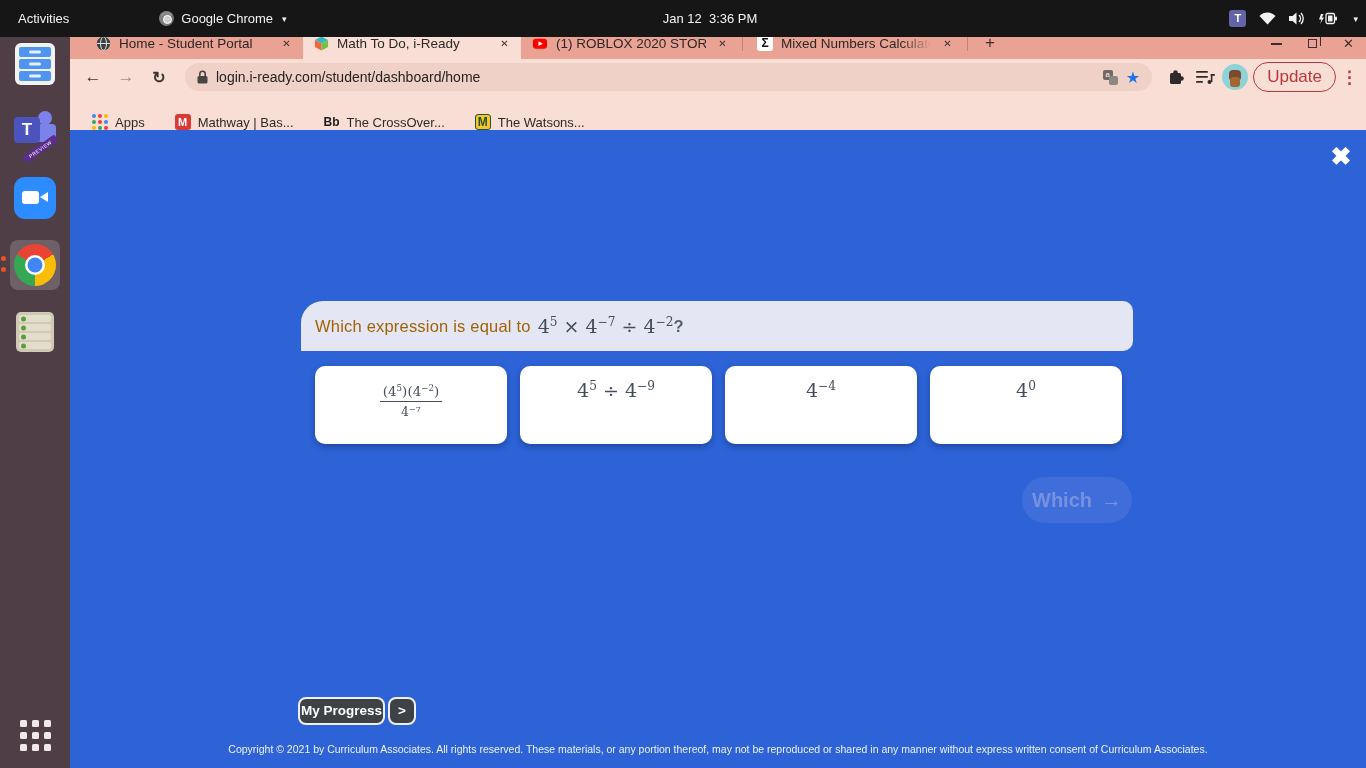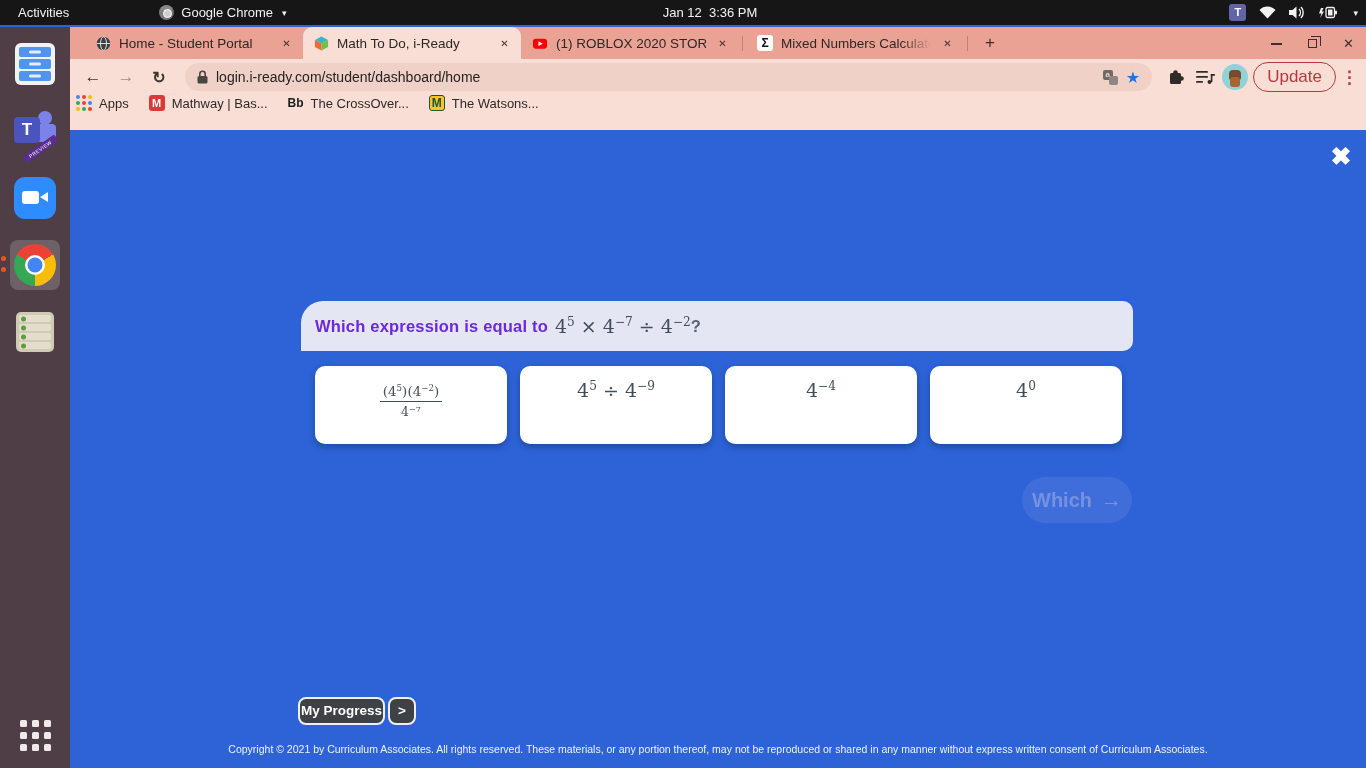--- a/index.html
+++ b/index.html
@@ -1,20 +1,20 @@
 <!DOCTYPE html>
 <html><head>
 <meta charset="utf-8">
 <style>
   * { margin:0; padding:0; box-sizing:border-box; }
   html,body { width:1366px; height:768px; overflow:hidden; }
   .screen { position:relative; width:1366px; height:768px; font-family:"Liberation Sans",sans-serif; background:#2d63d7; }
 
   
-  .topbar { position:absolute; top:0; left:0; width:1366px; height:25px; background:#161616; color:#f2f2f2; font-size:13px; display:flex; align-items:center; z-index:50; }
+  .topbar { position:absolute; top:0; left:0; width:1366px; height:37px; background:#161616; color:#f2f2f2; font-size:13px; display:flex; align-items:center; z-index:50; }
   .tb-activities { padding:0 18px; height:100%; display:flex; align-items:center; }
   .tb-appmenu { display:flex; align-items:center; gap:7px; margin-left:72px; }
   .tb-chrome-mini { width:15px; height:15px; border-radius:50%; background:conic-gradient(from -60deg,#8a8a8a 0 120deg,#6f6f6f 0 240deg,#7d7d7d 0 360deg); position:relative; }
   .tb-chrome-mini::after { content:""; position:absolute; left:4px; top:4px; width:7px; height:7px; border-radius:50%; background:#cfcfcf; border:1px solid #fff; }
   .tb-caret { font-size:9px; margin-left:2px; }
   .tb-clock { position:absolute; left:640px; width:140px; text-align:center; white-space:pre; }
   .tb-status { position:absolute; right:8px; display:flex; align-items:center; gap:13px; height:100%; }
   .teams-ic { width:17px; height:17px; background:#6264a7; border-radius:3px; color:#fff; font-size:11px; font-weight:bold; text-align:center; line-height:17px; }
   .tb-svg { display:block; }
 
@@ -71,35 +71,35 @@
   .translate-ic .b1 { position:absolute; left:0; top:0; width:10px; height:10px; background:#6f6a67; border-radius:2px; color:#efd1c8; font-size:8px; line-height:10px; text-align:center; font-weight:bold; }
   .translate-ic .b2 { position:absolute; right:0; bottom:0; width:9px; height:9px; background:#8d8683; border-radius:2px; }
   .star-ic { color:#1a73e8; font-size:16px; flex:none; }
   .puzzle-ic, .playlist-ic { flex:none; display:flex; align-items:center; justify-content:center; width:24px; height:24px; }
   .avatar { width:26px; height:26px; border-radius:50%; background:#8fd3d8; position:relative; overflow:hidden; flex:none; }
   .avatar::before { content:""; position:absolute; left:7px; top:6px; width:12px; height:10px; background:#7a4a2e; border-radius:4px 4px 2px 2px; }
   .avatar::after { content:""; position:absolute; left:8px; top:13px; width:10px; height:10px; background:#a4672f; border-radius:3px; }
   .update-btn { border:1.5px solid #b8383d; color:#b8383d; border-radius:16px; padding:4px 13px; font-size:17px; flex:none; background:transparent; }
   .dots-ic { color:#b8383d; font-size:17px; font-weight:bold; width:16px; text-align:center; flex:none; }
 
-  .bookmarks { height:35px; background:#f8ded4; display:flex; align-items:flex-start; padding-left:6px; gap:7px; font-size:13px; color:#2e2a28; }
+  .bookmarks { height:35px; background:#f8ded4; display:flex; align-items:flex-end; padding-left:22px; gap:17px; font-size:13px; color:#2e2a28; }
   .bm { display:flex; align-items:center; gap:7px; padding-right:13px; }
   .bm-grid { display:grid; grid-template-columns:repeat(3,4px); grid-template-rows:repeat(3,4px); gap:2px; }
   .bm-grid span { width:4px; height:4px; border-radius:50%; }
   .fav { width:16px; height:16px; border-radius:3px; font-weight:bold; text-align:center; line-height:16px; flex:none; }
   .fav.mathway { background:#d93a35; color:#fff; font-size:11px; }
   .fav.bb { background:transparent; color:#1d1d1d; font-size:12px; font-weight:bold; }
   .fav.watsons { background:#f7c52b; color:#1d5632; font-size:12px; border:1px solid #1d5632; line-height:14px; }
 
   
   .content { position:relative; flex:1; background:#2d63d7; overflow:hidden; }
   .closex { position:absolute; left:1254px; top:9px; width:34px; height:34px; color:#fff; font-size:25px; font-weight:bold; text-align:center; line-height:34px; }
 
   .qbar { position:absolute; left:231px; top:171px; width:832px; height:50px; background:#e4e7f3; border-radius:22px 10px 10px 0; display:flex; align-items:center; padding-left:14px; }
-  .q-text { font-size:16.5px; font-weight:bold; color:#6d28d9; letter-spacing:.2px; }
+  .q-text { font-size:16.5px; font-weight:normal; color:#a16207; letter-spacing:.2px; }
   .math { font-family:"DejaVu Serif","Liberation Serif",serif; color:#454d5c; font-weight:normal; }
   .q-math { font-size:19px; margin-left:7px; }
   .q-mark { font-size:16.5px; font-weight:bold; color:#5a6170; }
   .sup { font-size:64%; position:relative; top:-0.55em; letter-spacing:0; }
 
   .opts { position:absolute; left:245px; top:236px; display:flex; gap:13px; }
   .card { width:192px; height:78px; background:#fff; border-radius:10px; box-shadow:0 3px 6px rgba(18,39,97,.45); display:flex; justify-content:center; align-items:flex-start; padding-top:13px; }
   .card .inline-math { font-size:19px; }
   .frac { text-align:center; font-family:"DejaVu Serif","Liberation Serif",serif; color:#454d5c; padding-top:2px; }
   .frac .num { font-size:13.5px; border-bottom:1.2px solid #454d5c; padding:0 3px 2px; display:inline-block; }

